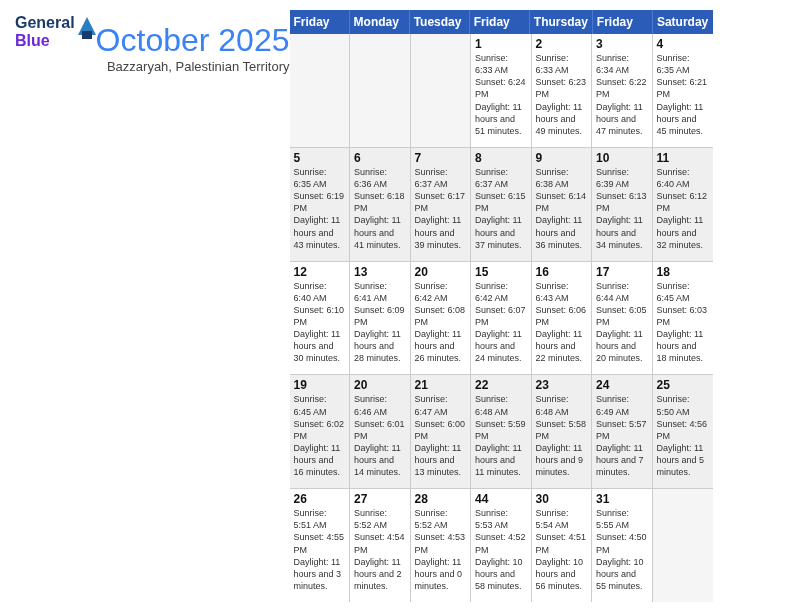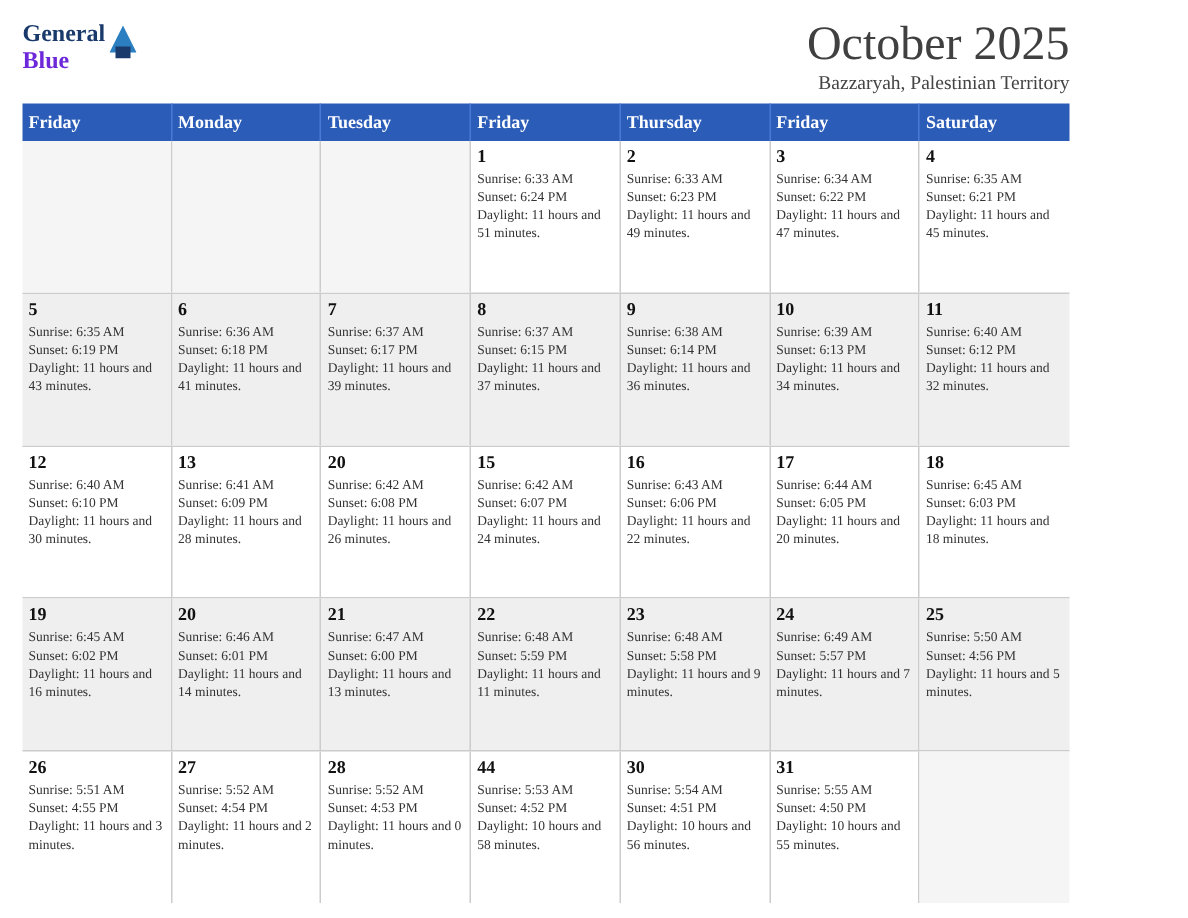--- a/index.html
+++ b/index.html
@@ -8,22 +8,21 @@
       height: 612px;
       font-family: Arial, sans-serif;
       background: #fff;
       overflow: hidden;
     }
     .page {
       width: 728px;
       height: 612px;
       padding: 10px 15px 10px 15px;
       display: flex;
-      flex-direction: column;
-      font-family: Liberation Serif, serif;
+      flex-direction: row;
     }
     .header {
       display: flex;
       justify-content: space-between;
       align-items: flex-start;
       margin-bottom: 6px;
     }
     .logo {
       display: flex;
       align-items: center;
@@ -48,22 +47,23 @@
       width: 18px;
       height: 22px;
       margin-left: 3px;
       margin-top: -8px;
     }
     .title-area {
       text-align: right;
     }
     .month-title {
       font-size: 32px;
-      color: #404040;
+      color: #3b82f6;
       font-weight: normal;
+      margin-top: 12px;
     }
     .subtitle {
       font-size: 13px;
       color: #444;
     }
     .calendar {
       flex: 1;
       display: flex;
       flex-direction: column;
     }

